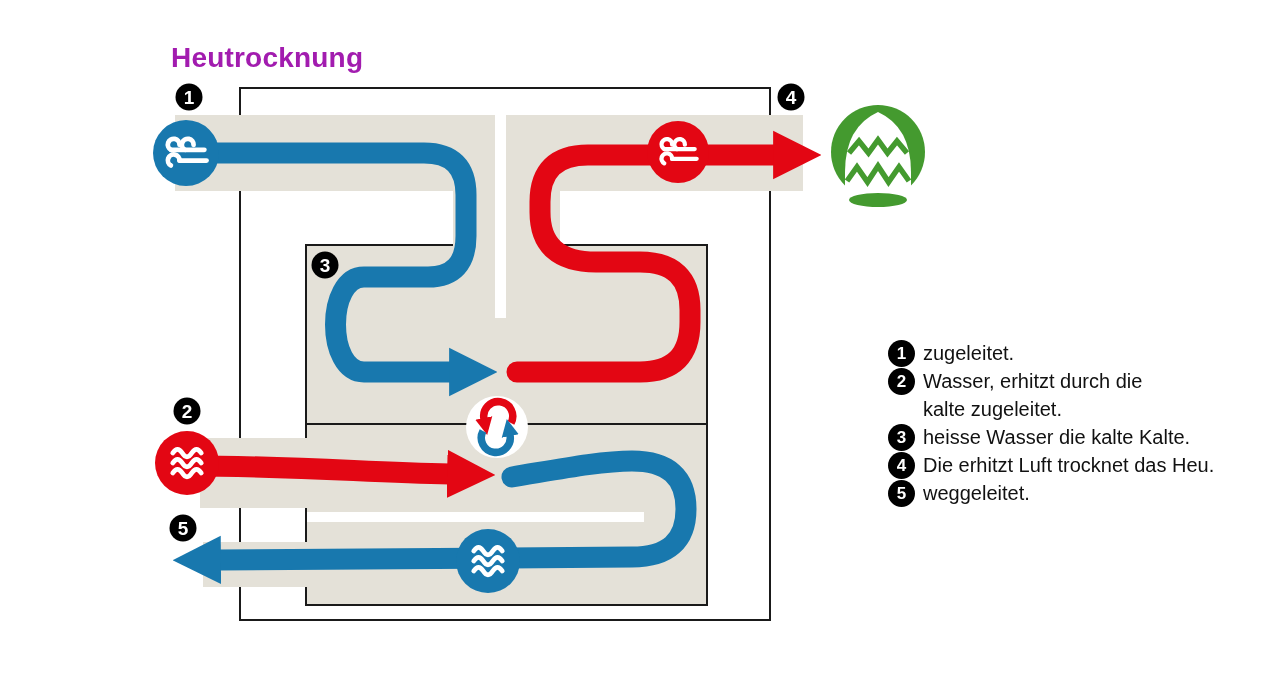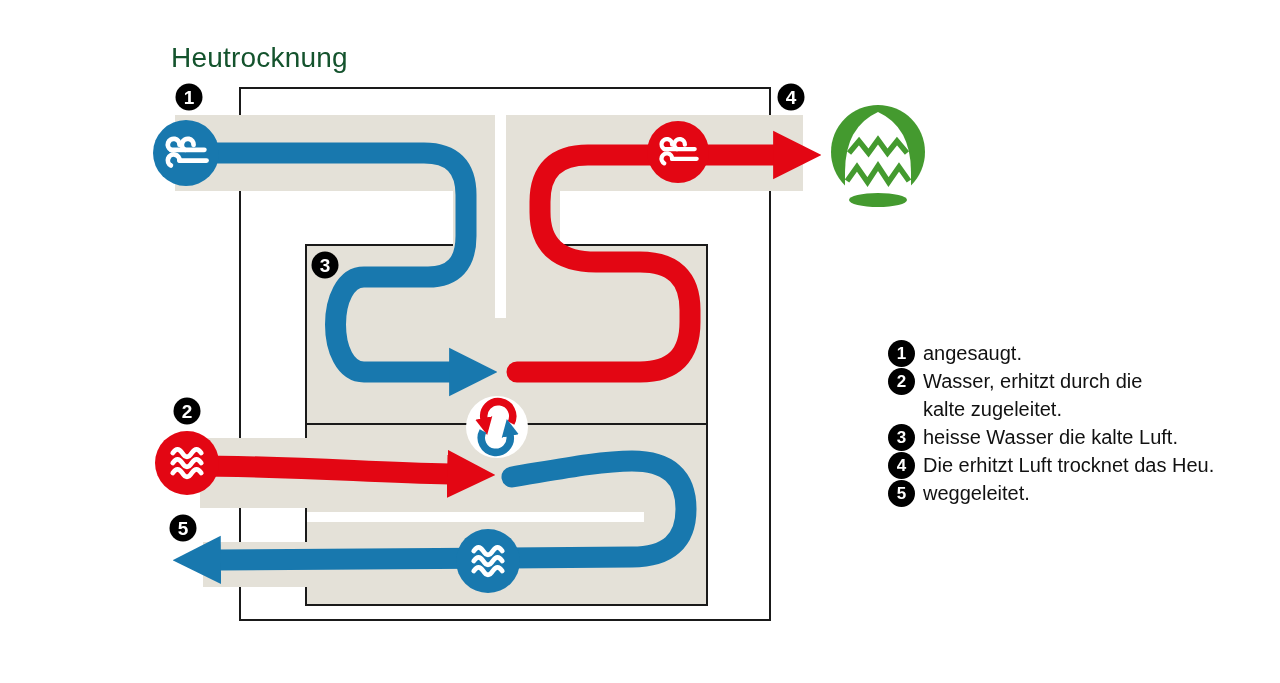--- a/index.html
+++ b/index.html
@@ -1,20 +1,20 @@
 <!DOCTYPE html>
 <html><head>
 <meta charset="utf-8">
 <style>
   html,body{margin:0;padding:0;background:#fff;width:1280px;height:683px;overflow:hidden;
     font-family:"Liberation Sans", sans-serif;}
   .stage{position:relative;width:1280px;height:683px;background:#fff;}
   .stage > svg{position:absolute;left:0;top:0;}
-  .title{position:absolute;left:171px;top:42px;font-size:28px;font-weight:normal;
-    color:#14532d;letter-spacing:.2px;}
+  .title{position:absolute;left:171px;top:42px;font-size:28px;font-weight:bold;
+    color:#a21caf;letter-spacing:.2px;}
   .legend{position:absolute;left:888px;top:339px;color:#111;font-size:20px;}
   .legend-item{position:relative;padding-left:35px;}
   .lbadge{position:absolute;left:0;top:1px;width:27px;height:27px;border-radius:50%;
     background:#000;color:#fff;font-weight:bold;font-size:17px;
     display:flex;align-items:center;justify-content:center;}
   .lline{line-height:28px;white-space:nowrap;}
   .diagram-badge-text{font-size:19px;font-weight:bold;fill:#fff;text-anchor:middle;}
 </style>
 </head>
 <body>
@@ -115,30 +115,30 @@
       <circle cx="183" cy="528" r="13.5" fill="#000"></circle>
       <text class="diagram-badge-text" x="183" y="534.5">5</text>
     </g>
   </svg>
 
   <div class="title">Heutrocknung</div>
 
   <div class="legend">
     <div class="legend-item">
       <span class="lbadge">1</span>
-      <div class="lline">angesaugt.</div>
+      <div class="lline">zugeleitet.</div>
     </div>
     <div class="legend-item">
       <span class="lbadge">2</span>
       <div class="lline">Wasser, erhitzt durch die</div>
       <div class="lline">kalte zugeleitet.</div>
     </div>
     <div class="legend-item">
       <span class="lbadge">3</span>
-      <div class="lline">heisse Wasser die kalte Luft.</div>
+      <div class="lline">heisse Wasser die kalte Kalte.</div>
     </div>
     <div class="legend-item">
       <span class="lbadge">4</span>
       <div class="lline">Die erhitzt Luft trocknet das Heu.</div>
     </div>
     <div class="legend-item">
       <span class="lbadge">5</span>
       <div class="lline">weggeleitet.</div>
     </div>
   </div>

